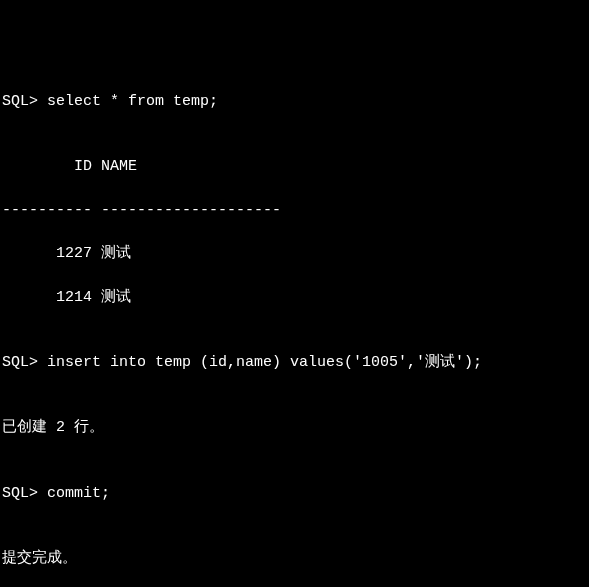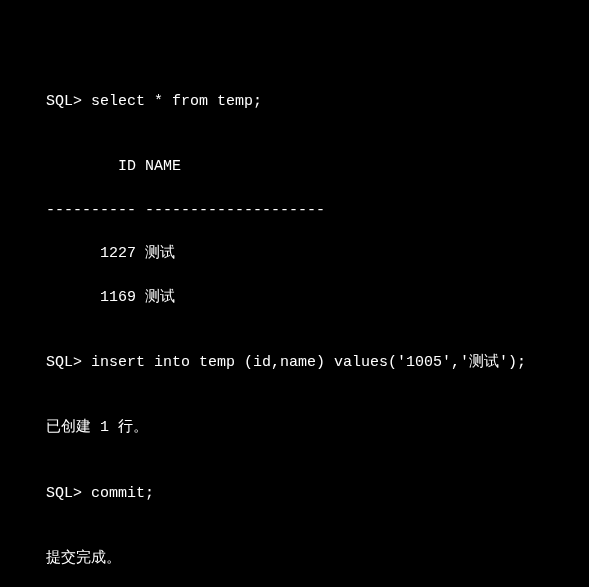--- a/index.html
+++ b/index.html
@@ -14,38 +14,37 @@
       font-size: 15px;
       line-height: 1.45;
       padding: 4px 2px;
       width: 589px;
       height: 587px;
       white-space: pre;
       overflow: hidden;
     }
     .line {
       display: block;
-      margin-left: 44px;
     }
   </style>
 </head>
 <body>
 
 
 
 <span class="line">SQL&gt; select * from temp;</span>
 <span class="line"></span>
 <span class="line">        ID NAME</span>
 <span class="line">---------- --------------------</span>
 <span class="line">      1227 测试</span>
-<span class="line">      1169 测试</span>
+<span class="line">      1214 测试</span>
 <span class="line"></span>
 <span class="line">SQL&gt; insert into temp (id,name) values('1005','测试');</span>
 <span class="line"></span>
-<span class="line">已创建 1 行。</span>
+<span class="line">已创建 2 行。</span>
 <span class="line"></span>
 <span class="line">SQL&gt; commit;</span>
 <span class="line"></span>
 <span class="line">提交完成。</span>
 <span class="line"></span>
 
 <span class="line"></span>
 
 <span class="line"></span>
 

